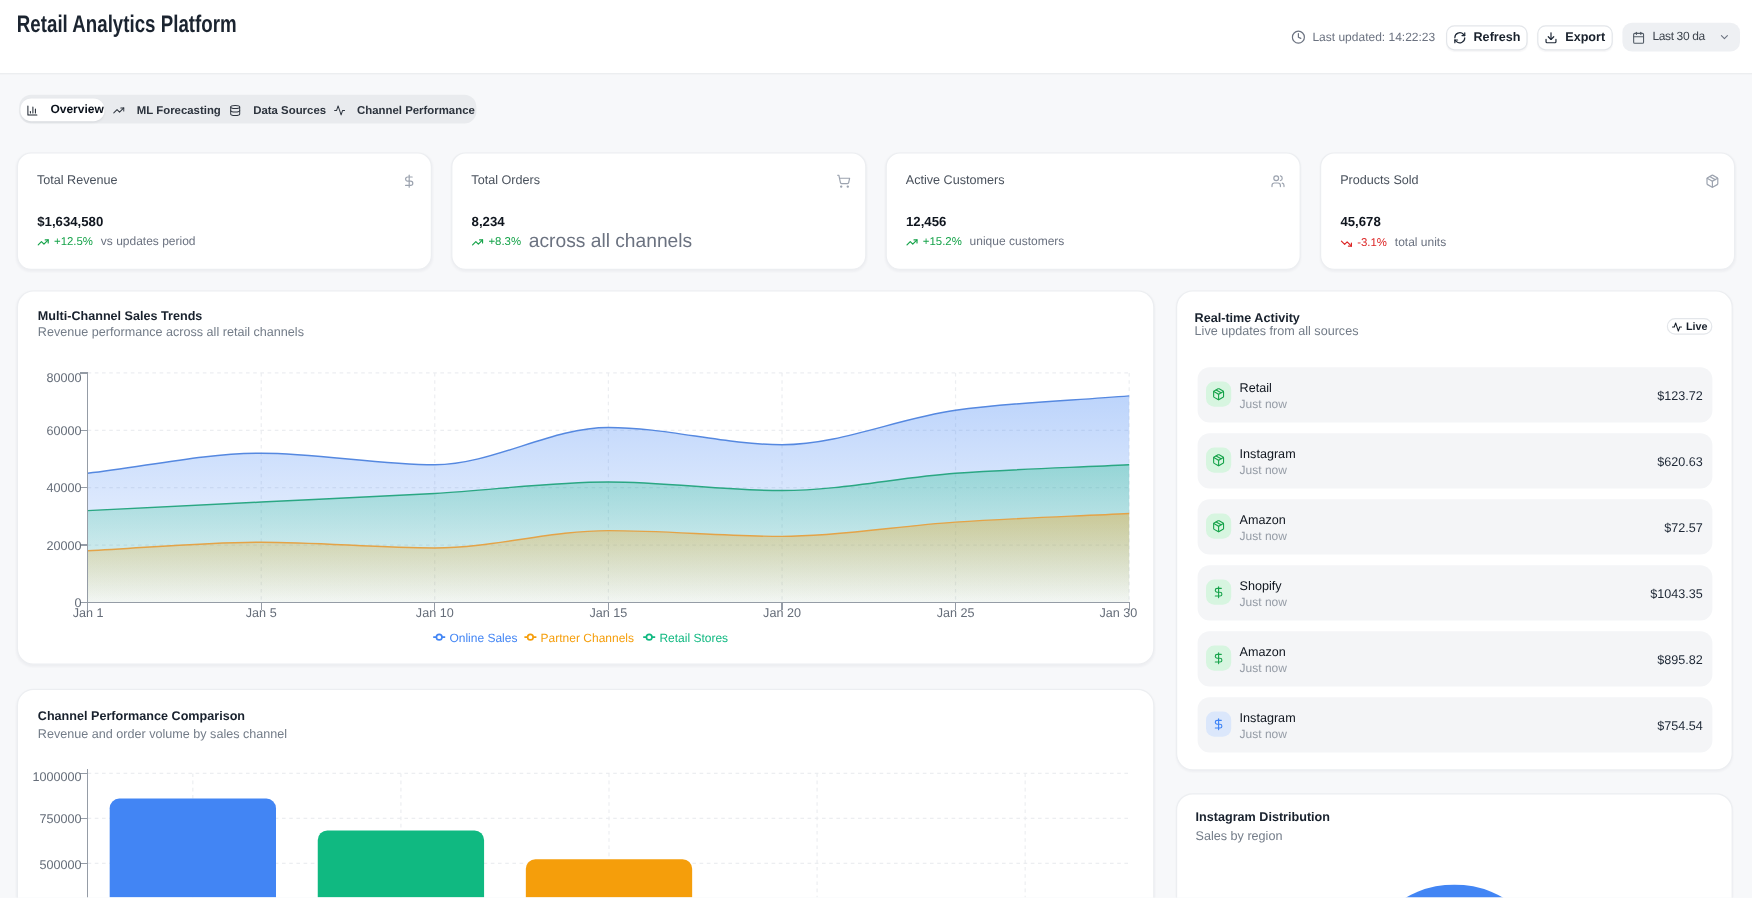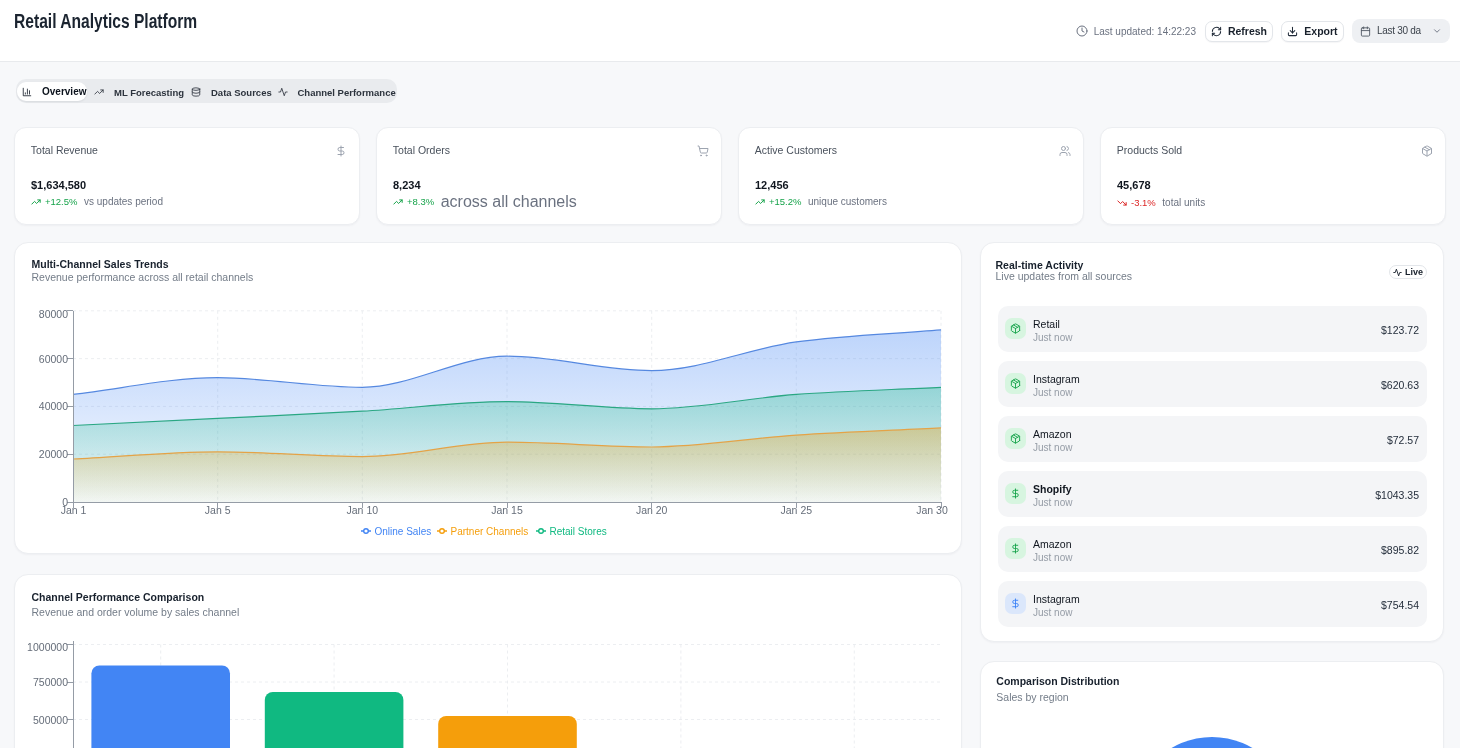--- a/index.html
+++ b/index.html
@@ -345,21 +345,21 @@
     <div class="abs" style="left:35px;top:26.5px;font-size:10px;color:#959ca6;">Just now</div>
     <div class="abs" style="right:8px;top:19px;font-size:10.5px;font-weight:500;color:#1f2937;">$72.57</div>
   </div>
     <div class="abs" style="left:998px;top:471px;width:429px;height:46px;background:#f4f5f7;border-radius:10px;">
     <div class="abs" style="left:7px;top:12px;width:21px;height:21px;background:#d7f5e0;border-radius:7px;display:flex;align-items:center;justify-content:center;">
         <svg width="11" height="11" viewBox="0 0 24 24" fill="none" stroke="#16a34a" stroke-width="2" stroke-linecap="round" stroke-linejoin="round">
           <line x1="12" y1="2" x2="12" y2="22"></line>
           <path d="M17 5H9.5a3.5 3.5 0 0 0 0 7h5a3.5 3.5 0 0 1 0 7H6"></path>
         </svg>
       </div>
-    <div class="abs" style="left:35px;top:13px;font-size:10.5px;font-weight:700;color:#10161f;">Shopify</div>
+    <div class="abs" style="left:35px;top:13px;font-size:10.5px;font-weight:400;color:#10161f;">Shopify</div>
     <div class="abs" style="left:35px;top:26.5px;font-size:10px;color:#959ca6;">Just now</div>
     <div class="abs" style="right:8px;top:19px;font-size:10.5px;font-weight:500;color:#1f2937;">$1043.35</div>
   </div>
     <div class="abs" style="left:998px;top:526px;width:429px;height:46px;background:#f4f5f7;border-radius:10px;">
     <div class="abs" style="left:7px;top:12px;width:21px;height:21px;background:#d7f5e0;border-radius:7px;display:flex;align-items:center;justify-content:center;">
         <svg width="11" height="11" viewBox="0 0 24 24" fill="none" stroke="#16a34a" stroke-width="2" stroke-linecap="round" stroke-linejoin="round">
           <line x1="12" y1="2" x2="12" y2="22"></line>
           <path d="M17 5H9.5a3.5 3.5 0 0 0 0 7h5a3.5 3.5 0 0 1 0 7H6"></path>
         </svg>
       </div>
@@ -374,17 +374,17 @@
           <path d="M17 5H9.5a3.5 3.5 0 0 0 0 7h5a3.5 3.5 0 0 1 0 7H6"></path>
         </svg>
       </div>
     <div class="abs" style="left:35px;top:13px;font-size:10.5px;font-weight:500;color:#10161f;">Instagram</div>
     <div class="abs" style="left:35px;top:26.5px;font-size:10px;color:#959ca6;">Just now</div>
     <div class="abs" style="right:8px;top:19px;font-size:10.5px;font-weight:500;color:#1f2937;">$754.54</div>
   </div>
   </div>
 
 <div class="card" style="left:980px;top:661px;width:464px;height:330px;"></div>
-<div class="abs ctitle" style="left:996.3px;top:676.1px;">Comparison Distribution</div>
+<div class="abs ctitle" style="left:996.3px;top:676.1px;">Instagram Distribution</div>
 <div class="abs csub" style="left:996.3px;top:691.5px;">Sales by region</div>
 <div class="abs" style="left:1132px;top:737px;width:160px;height:11px;overflow:hidden;">
   <div style="width:160px;height:160px;border-radius:50%;background:#4285f4;"></div>
 </div>
 
 </body></html>

